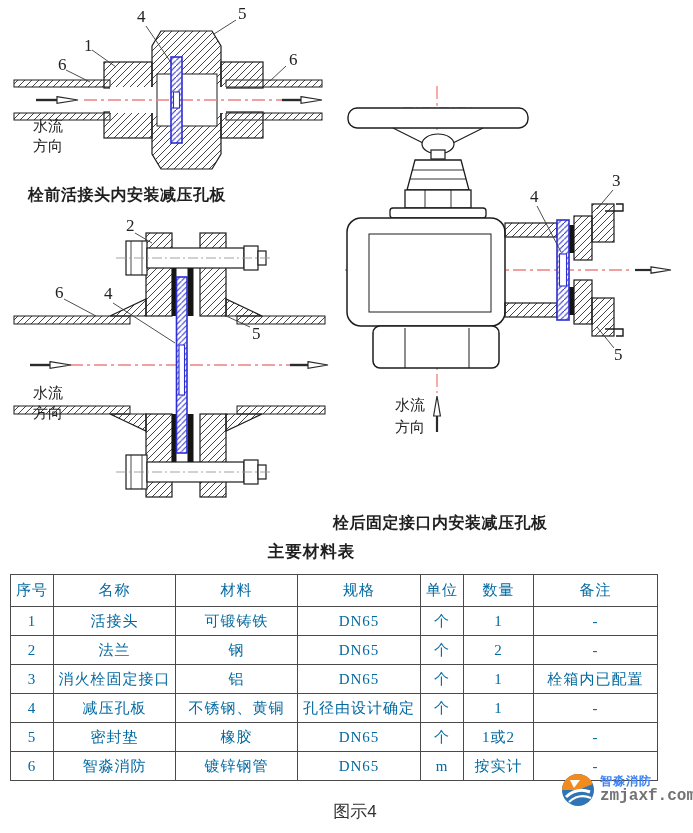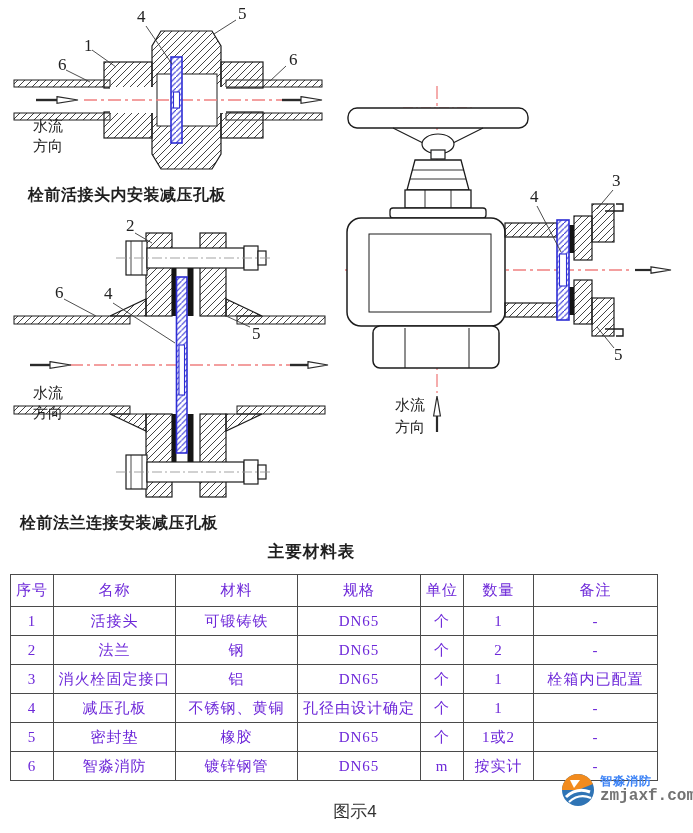--- a/index.html
+++ b/index.html
@@ -4,21 +4,21 @@
 <style>
   html,body{margin:0;padding:0;background:#fff;}
   #canvas{position:relative;width:693px;height:833px;background:#ffffff;overflow:hidden;
           font-family:"Liberation Sans",sans-serif;}
   .abs{position:absolute;}
   .diag-caption{font-family:"Liberation Sans",sans-serif;font-weight:bold;font-size:16px;
                 color:#1f1f1f;letter-spacing:0.5px;}
   .tbl-title{font-family:"Liberation Sans",sans-serif;font-weight:bold;font-size:16.5px;
              color:#1f1f1f;text-align:center;letter-spacing:1px;}
   table.mat{border-collapse:collapse;table-layout:fixed;width:647px;
-            font-family:"Liberation Serif","DejaVu Serif",serif;font-size:15px;color:#6d28d9;}
+            font-family:"Liberation Serif","DejaVu Serif",serif;font-size:15px;color:#0369a1;}
   table.mat th,table.mat td{border:1px solid #4a4a4a;text-align:center;vertical-align:middle;
             padding:0;overflow:hidden;white-space:nowrap;font-weight:normal;letter-spacing:1px;}
   table.mat{border:1.5px solid #3a3a3a;}
   table.mat tr.hdr{height:32px;}
   table.mat tr.row{height:29px;}
   .figcap{font-family:"Liberation Sans",sans-serif;font-size:17px;color:#333;text-align:center;margin-left:21px;}
   .logo{display:flex;align-items:center;gap:4px;}
   .logo-txt{display:flex;flex-direction:column;line-height:1.05;}
   .logo-name{font-family:"Liberation Sans",sans-serif;font-weight:bold;font-size:12px;
              color:#3b82f6;letter-spacing:1px;}
@@ -160,21 +160,20 @@
       <path d="M113 88 L175 128" fill="none"></path>
       <path d="M250 112 L224 100" fill="none"></path>
     </g>
     <text x="126" y="16" font-size="17">2</text>
     <text x="55" y="83" font-size="17">6</text>
     <text x="104" y="84" font-size="17">4</text>
     <text x="252" y="124" font-size="17">5</text>
     <text x="33" y="183" font-size="15">水流</text>
     <text x="33" y="203" font-size="15">方向</text>
   </svg>
-  <div class="abs diag-caption" style="left:20px;top:513px;width:322px;">栓前法兰连接安装减压孔板</div>
 
   <svg class="abs" style="left:333px;top:80px" width="360" height="380" viewBox="0 0 360 380">
     <defs>
       <pattern id="h3" patternUnits="userSpaceOnUse" width="7" height="7">
         <path d="M0 7 L7 0" stroke="#444" stroke-width="1"></path>
       </pattern>
       <pattern id="b3" patternUnits="userSpaceOnUse" width="5.5" height="5.5">
         <path d="M0 5.5 L5.5 0" stroke="#2d2dd4" stroke-width="1.1"></path>
       </pattern>
     </defs>
@@ -239,20 +238,21 @@
       <path d="M280 110 L264 129" fill="none"></path>
       <path d="M204 126 L228 172" fill="none"></path>
       <path d="M281 268 L264 247" fill="none"></path>
     </g>
     <text x="279" y="106" font-size="17">3</text>
     <text x="197" y="122" font-size="17">4</text>
     <text x="281" y="280" font-size="17">5</text>
     <text x="62" y="330" font-size="15">水流</text>
     <text x="62" y="352" font-size="15">方向</text>
   </svg>
+  <div class="abs diag-caption" style="left:333px;top:513px;width:324px;">栓后固定接口内安装减压孔板</div>
 
   <div class="abs tbl-title" style="left:0;top:541px;width:623px;">主要材料表</div>
 
   <table class="mat abs" style="left:10px;top:574px;">
     <colgroup>
       <col style="width:43px">
         <col style="width:122px">
         <col style="width:122px">
       <col style="width:123px">
         <col style="width:43px">

